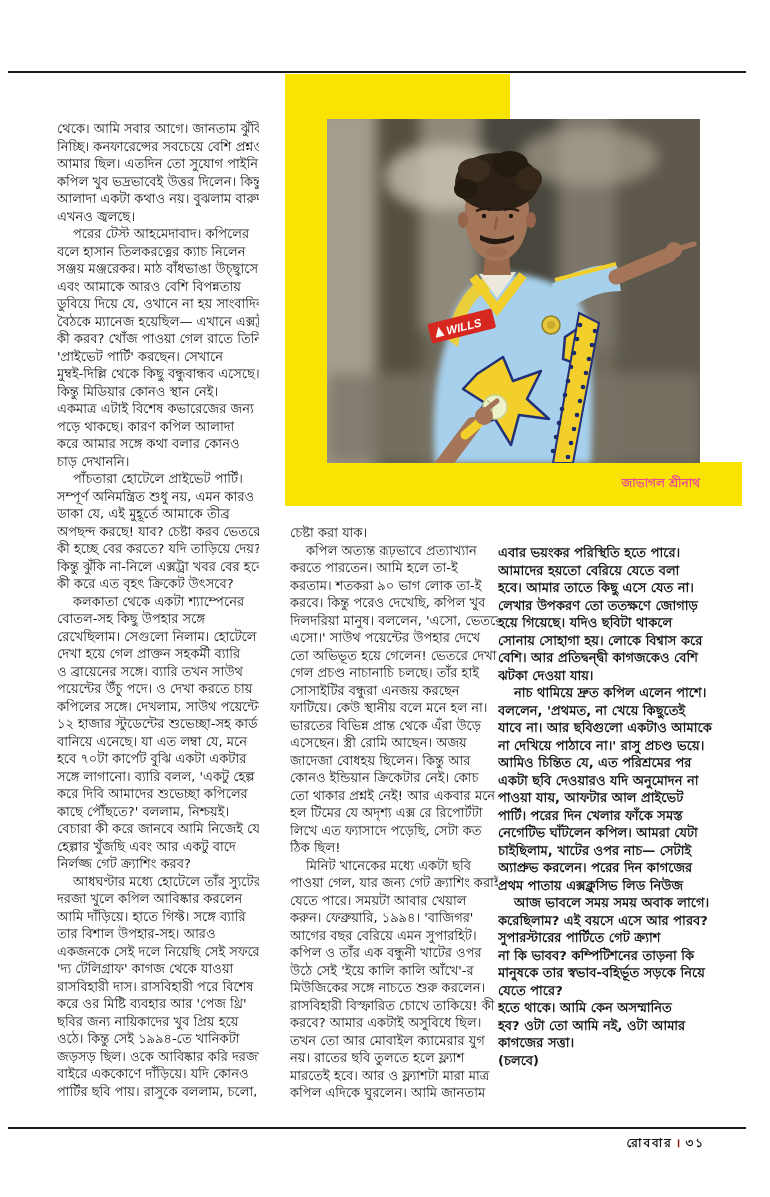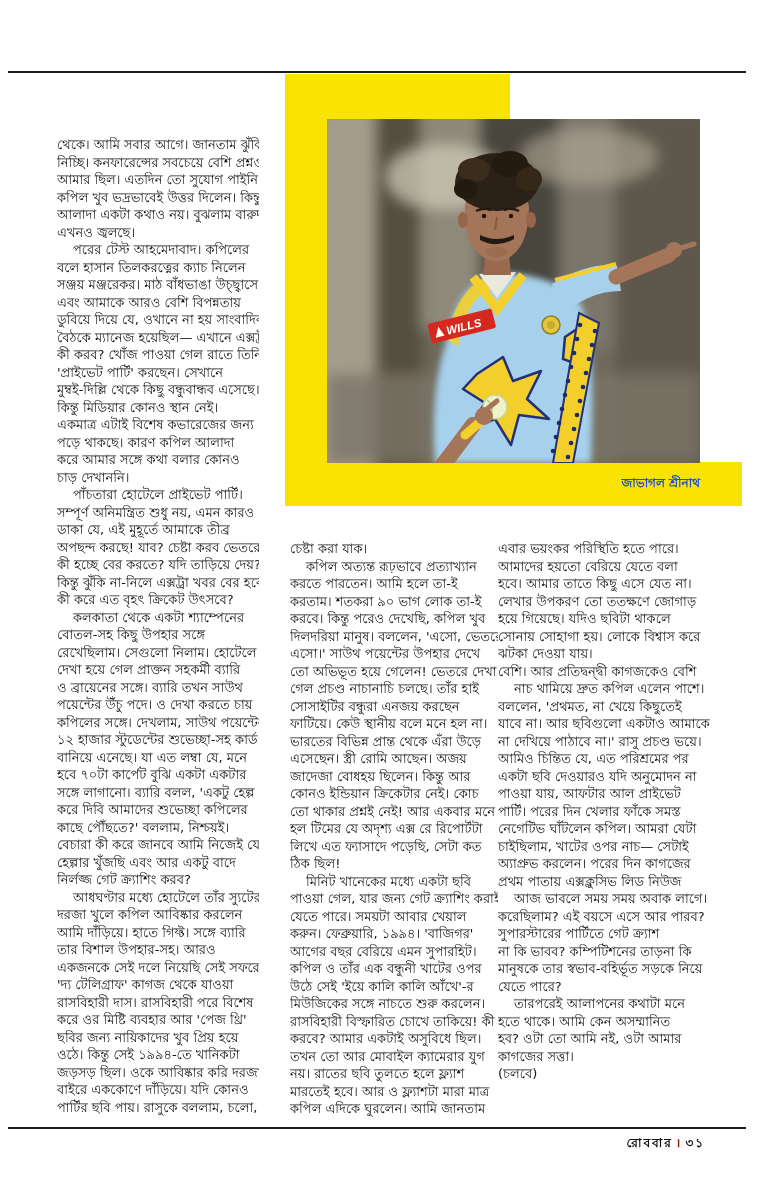--- a/index.html
+++ b/index.html
@@ -3,22 +3,22 @@
 <meta charset="utf-8">
 <style>
   html,body{margin:0;padding:0;background:#e8e8e8;}
   .page{position:relative;width:770px;height:1197px;background:#ffffff;overflow:hidden;
         font-family:"DejaVu Sans","Liberation Sans",sans-serif;color:#171513;}
   .rule{position:absolute;height:2px;background:#1a1a1a;}
   .accent{position:absolute;background:#f9e300;}
   .photo{position:absolute;left:327px;top:119px;width:373px;height:344px;overflow:hidden;}
   .photo svg{display:block;}
   .caption{position:absolute;left:540px;top:474px;width:160px;text-align:right;
-           font-size:12px;font-weight:bold;color:#1d4ed8;}
-  .col{position:absolute;font-size:13px;overflow:hidden;margin-top:16px;}
+           font-size:12px;font-weight:bold;color:#ec4899;}
+  .col{position:absolute;font-size:13px;overflow:hidden;}
   .tline{height:17.5px;line-height:17.5px;white-space:nowrap;}
   .tline.indent{padding-left:16px;}
   .tline.right{text-align:left;padding-right:4px;white-space:normal;}
   .footer-text{position:absolute;top:1134px;right:65px;font-size:12px;font-weight:bold;
                letter-spacing:2px;color:#14110e;}
   .footer-text .sep{color:#8e1a12;padding:0 3px;}
 </style>
 </head>
 <body>
 
@@ -225,48 +225,47 @@
       <div class="tline">কপিল ও তাঁর এক বন্ধুনী খাটের ওপর</div>
       <div class="tline">উঠে সেই 'ইয়ে কালি কালি আঁখে'-র</div>
       <div class="tline">মিউজিকের সঙ্গে নাচতে শুরু করলেন।</div>
       <div class="tline">রাসবিহারী বিস্ফারিত চোখে তাকিয়ে! কী</div>
       <div class="tline">করবে? আমার একটাই অসুবিধে ছিল।</div>
       <div class="tline">তখন তো আর মোবাইল ক্যামেরার যুগ</div>
       <div class="tline">নয়। রাতের ছবি তুলতে হলে ফ্ল্যাশ</div>
       <div class="tline">মারতেই হবে। আর ও ফ্ল্যাশটা মারা মাত্র</div>
       <div class="tline">কপিল এদিকে ঘুরলেন। আমি জানতাম</div>
     </div>
-  <div class="col" style="left:498px;top:524px;width:232px;height:585px;">
+  <div class="col" style="left:498px;top:544px;width:232px;height:585px;font-weight:bold;">
       <div class="tline">এবার ভয়ংকর পরিস্থিতি হতে পারে।</div>
       <div class="tline">আমাদের হয়তো বেরিয়ে যেতে বলা</div>
       <div class="tline">হবে। আমার তাতে কিছু এসে যেত না।</div>
       <div class="tline">লেখার উপকরণ তো ততক্ষণে জোগাড়</div>
       <div class="tline">হয়ে গিয়েছে। যদিও ছবিটা থাকলে</div>
       <div class="tline">সোনায় সোহাগা হয়। লোকে বিশ্বাস করে</div>
+      <div class="tline">বেশি। আর প্রতিদ্বন্দ্বী কাগজকেও বেশি</div>
       <div class="tline">ঝটকা দেওয়া যায়।</div>
-      <div class="tline">বেশি। আর প্রতিদ্বন্দ্বী কাগজকেও বেশি</div>
       <div class="tline indent">নাচ থামিয়ে দ্রুত কপিল এলেন পাশে।</div>
       <div class="tline">বললেন, 'প্রথমত, না খেয়ে কিছুতেই</div>
       <div class="tline">যাবে না। আর ছবিগুলো একটাও আমাকে</div>
       <div class="tline">না দেখিয়ে পাঠাবে না।' রাসু প্রচণ্ড ভয়ে।</div>
       <div class="tline">আমিও চিন্তিত যে, এত পরিশ্রমের পর</div>
       <div class="tline">একটা ছবি দেওয়ারও যদি অনুমোদন না</div>
       <div class="tline">পাওয়া যায়, আফটার আল প্রাইভেট</div>
       <div class="tline">পার্টি। পরের দিন খেলার ফাঁকে সমস্ত</div>
       <div class="tline">নেগেটিভ ঘাঁটলেন কপিল। আমরা যেটা</div>
       <div class="tline">চাইছিলাম, খাটের ওপর নাচ— সেটাই</div>
       <div class="tline">অ্যাপ্রুভ করলেন। পরের দিন কাগজের</div>
       <div class="tline">প্রথম পাতায় এক্সক্লুসিভ লিড নিউজ</div>
       <div class="tline indent">আজ ভাবলে সময় সময় অবাক লাগে।</div>
       <div class="tline">করেছিলাম? এই বয়সে এসে আর পারব?</div>
       <div class="tline">সুপারস্টারের পার্টিতে গেট ক্র্যাশ</div>
       <div class="tline">না কি ভাবব? কম্পিটিশনের তাড়না কি</div>
       <div class="tline">মানুষকে তার স্বভাব-বহির্ভূত সড়কে নিয়ে</div>
       <div class="tline">যেতে পারে?</div>
-      <div class="tline indent">তারপরেই আলাপনের কথাটা মনে</div>
       <div class="tline">হতে থাকে। আমি কেন অসম্মানিত</div>
       <div class="tline">হব? ওটা তো আমি নই, ওটা আমার</div>
       <div class="tline">কাগজের সত্তা।</div>
       <div class="tline right">(চলবে)</div>
     </div>
 
   <div class="rule" style="left:8px;top:1127px;width:738px;"></div>
   <div class="footer-text">
     <span>রোববার</span><span class="sep">।</span><span>৩১</span>
   </div>

